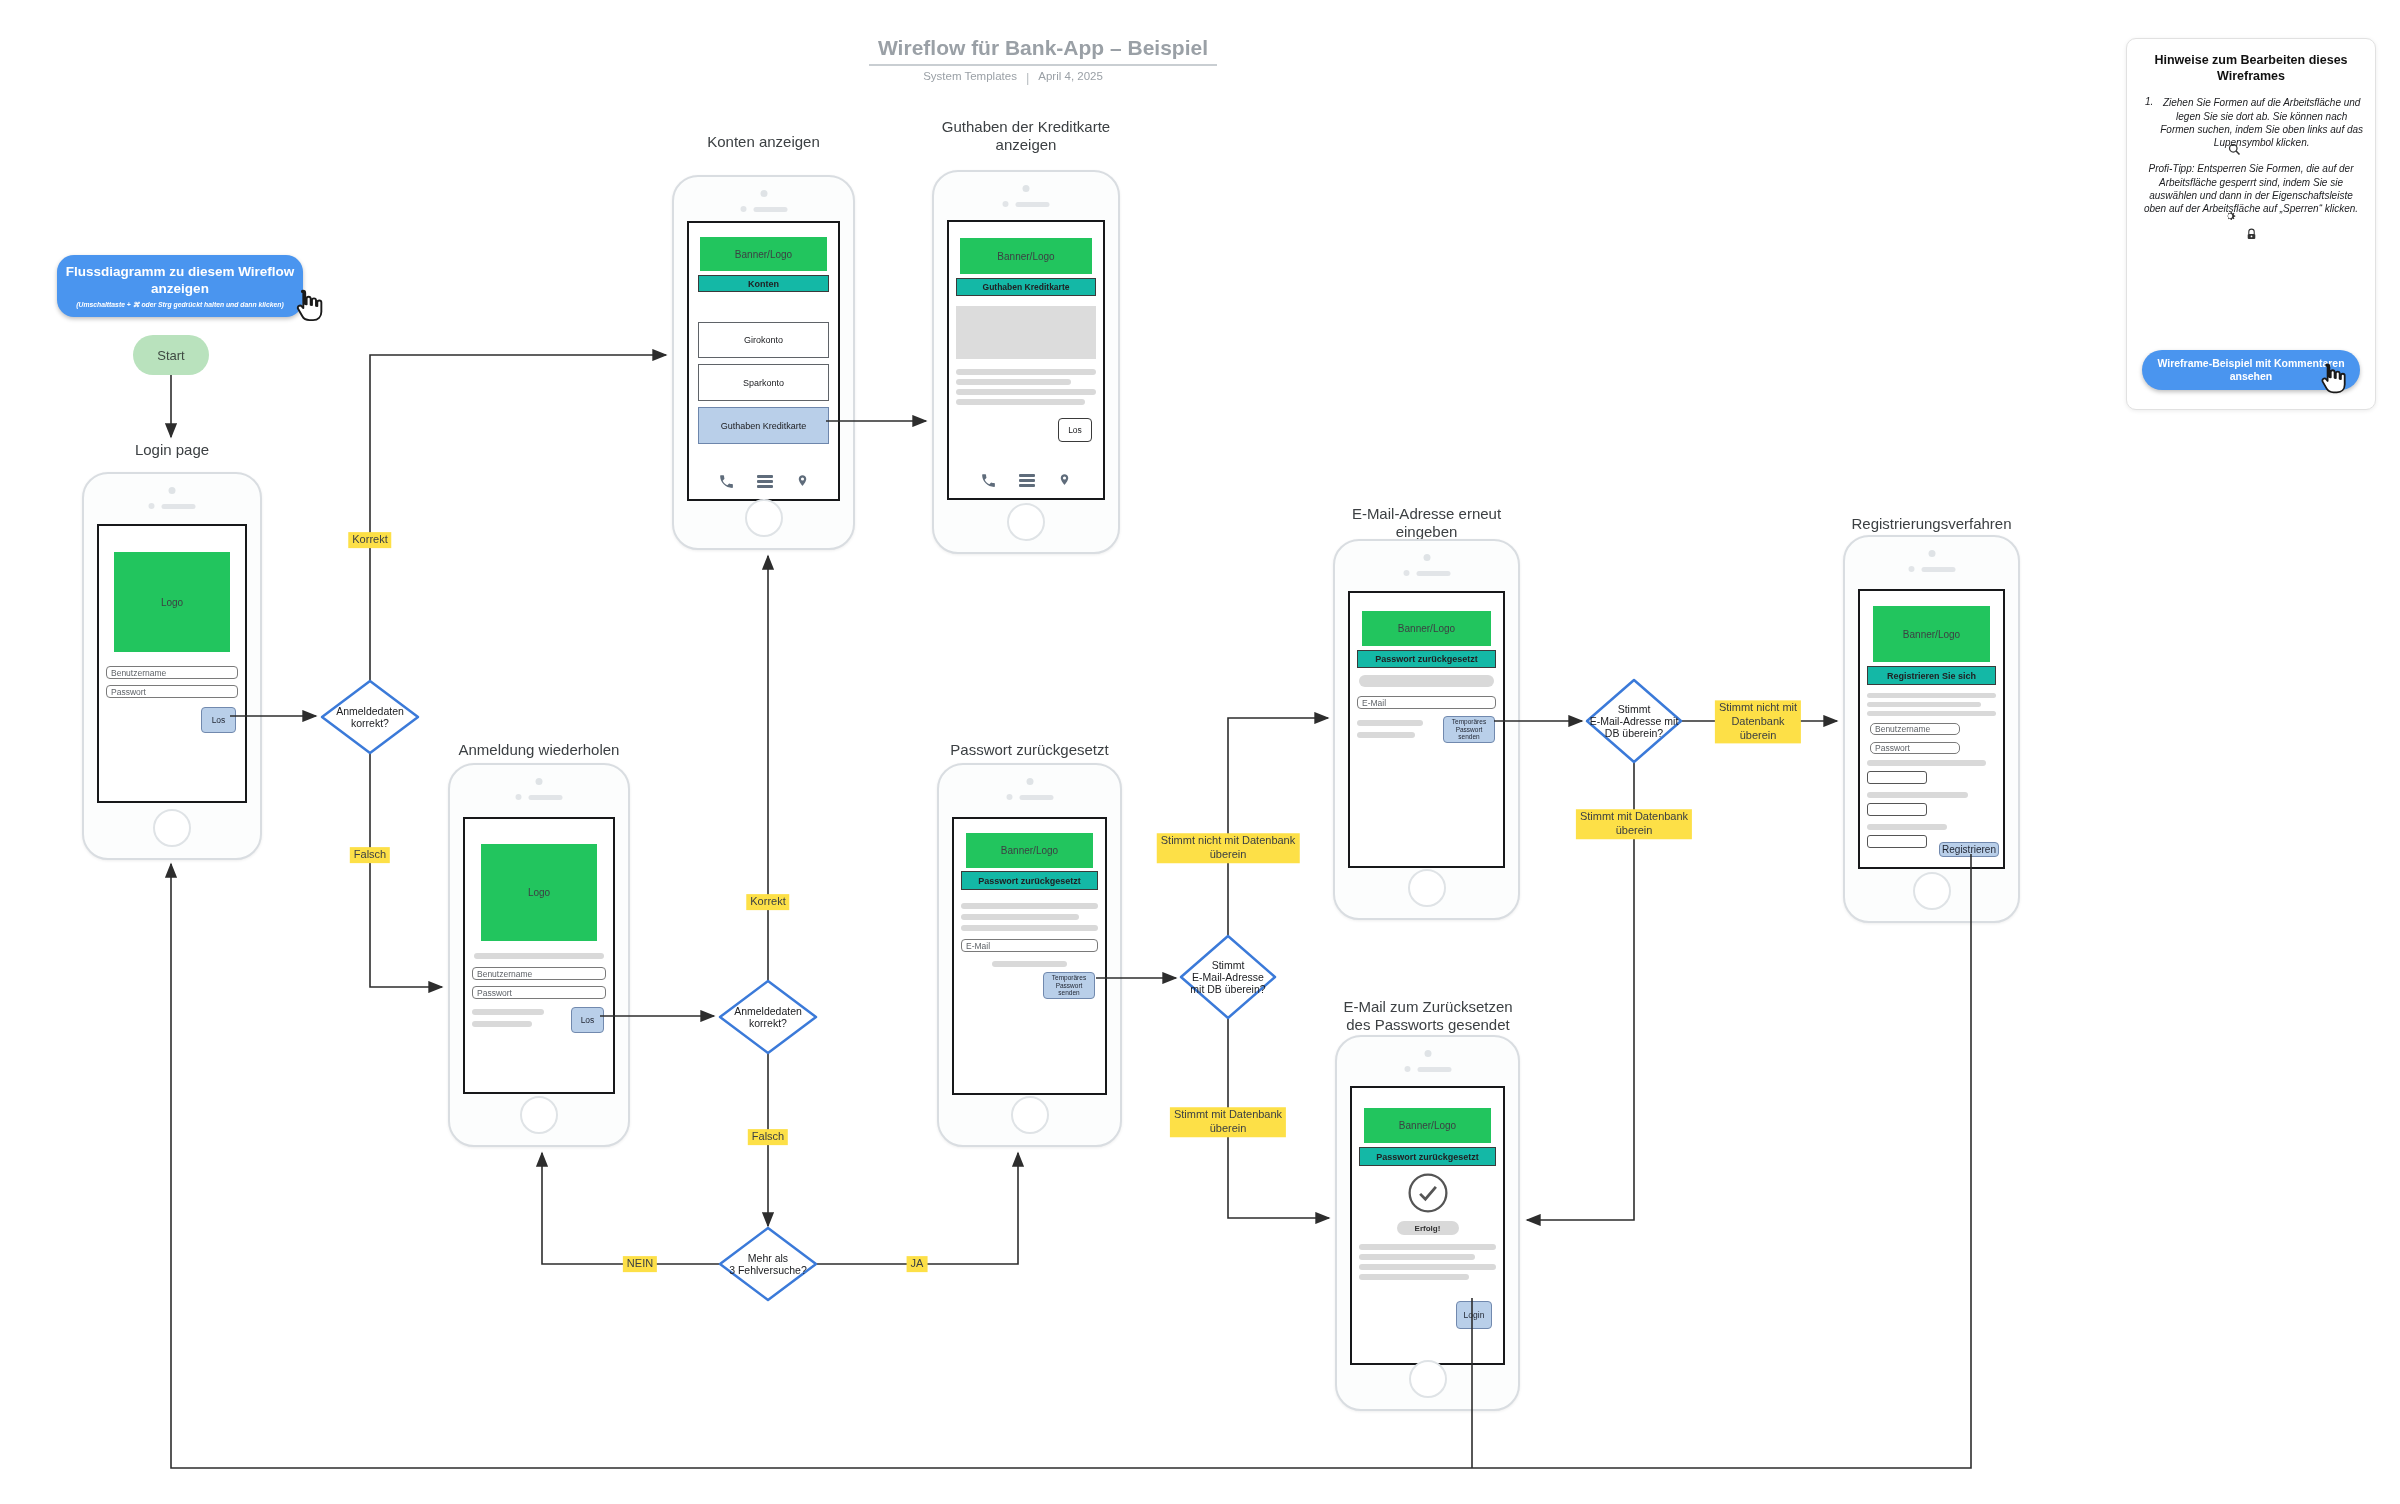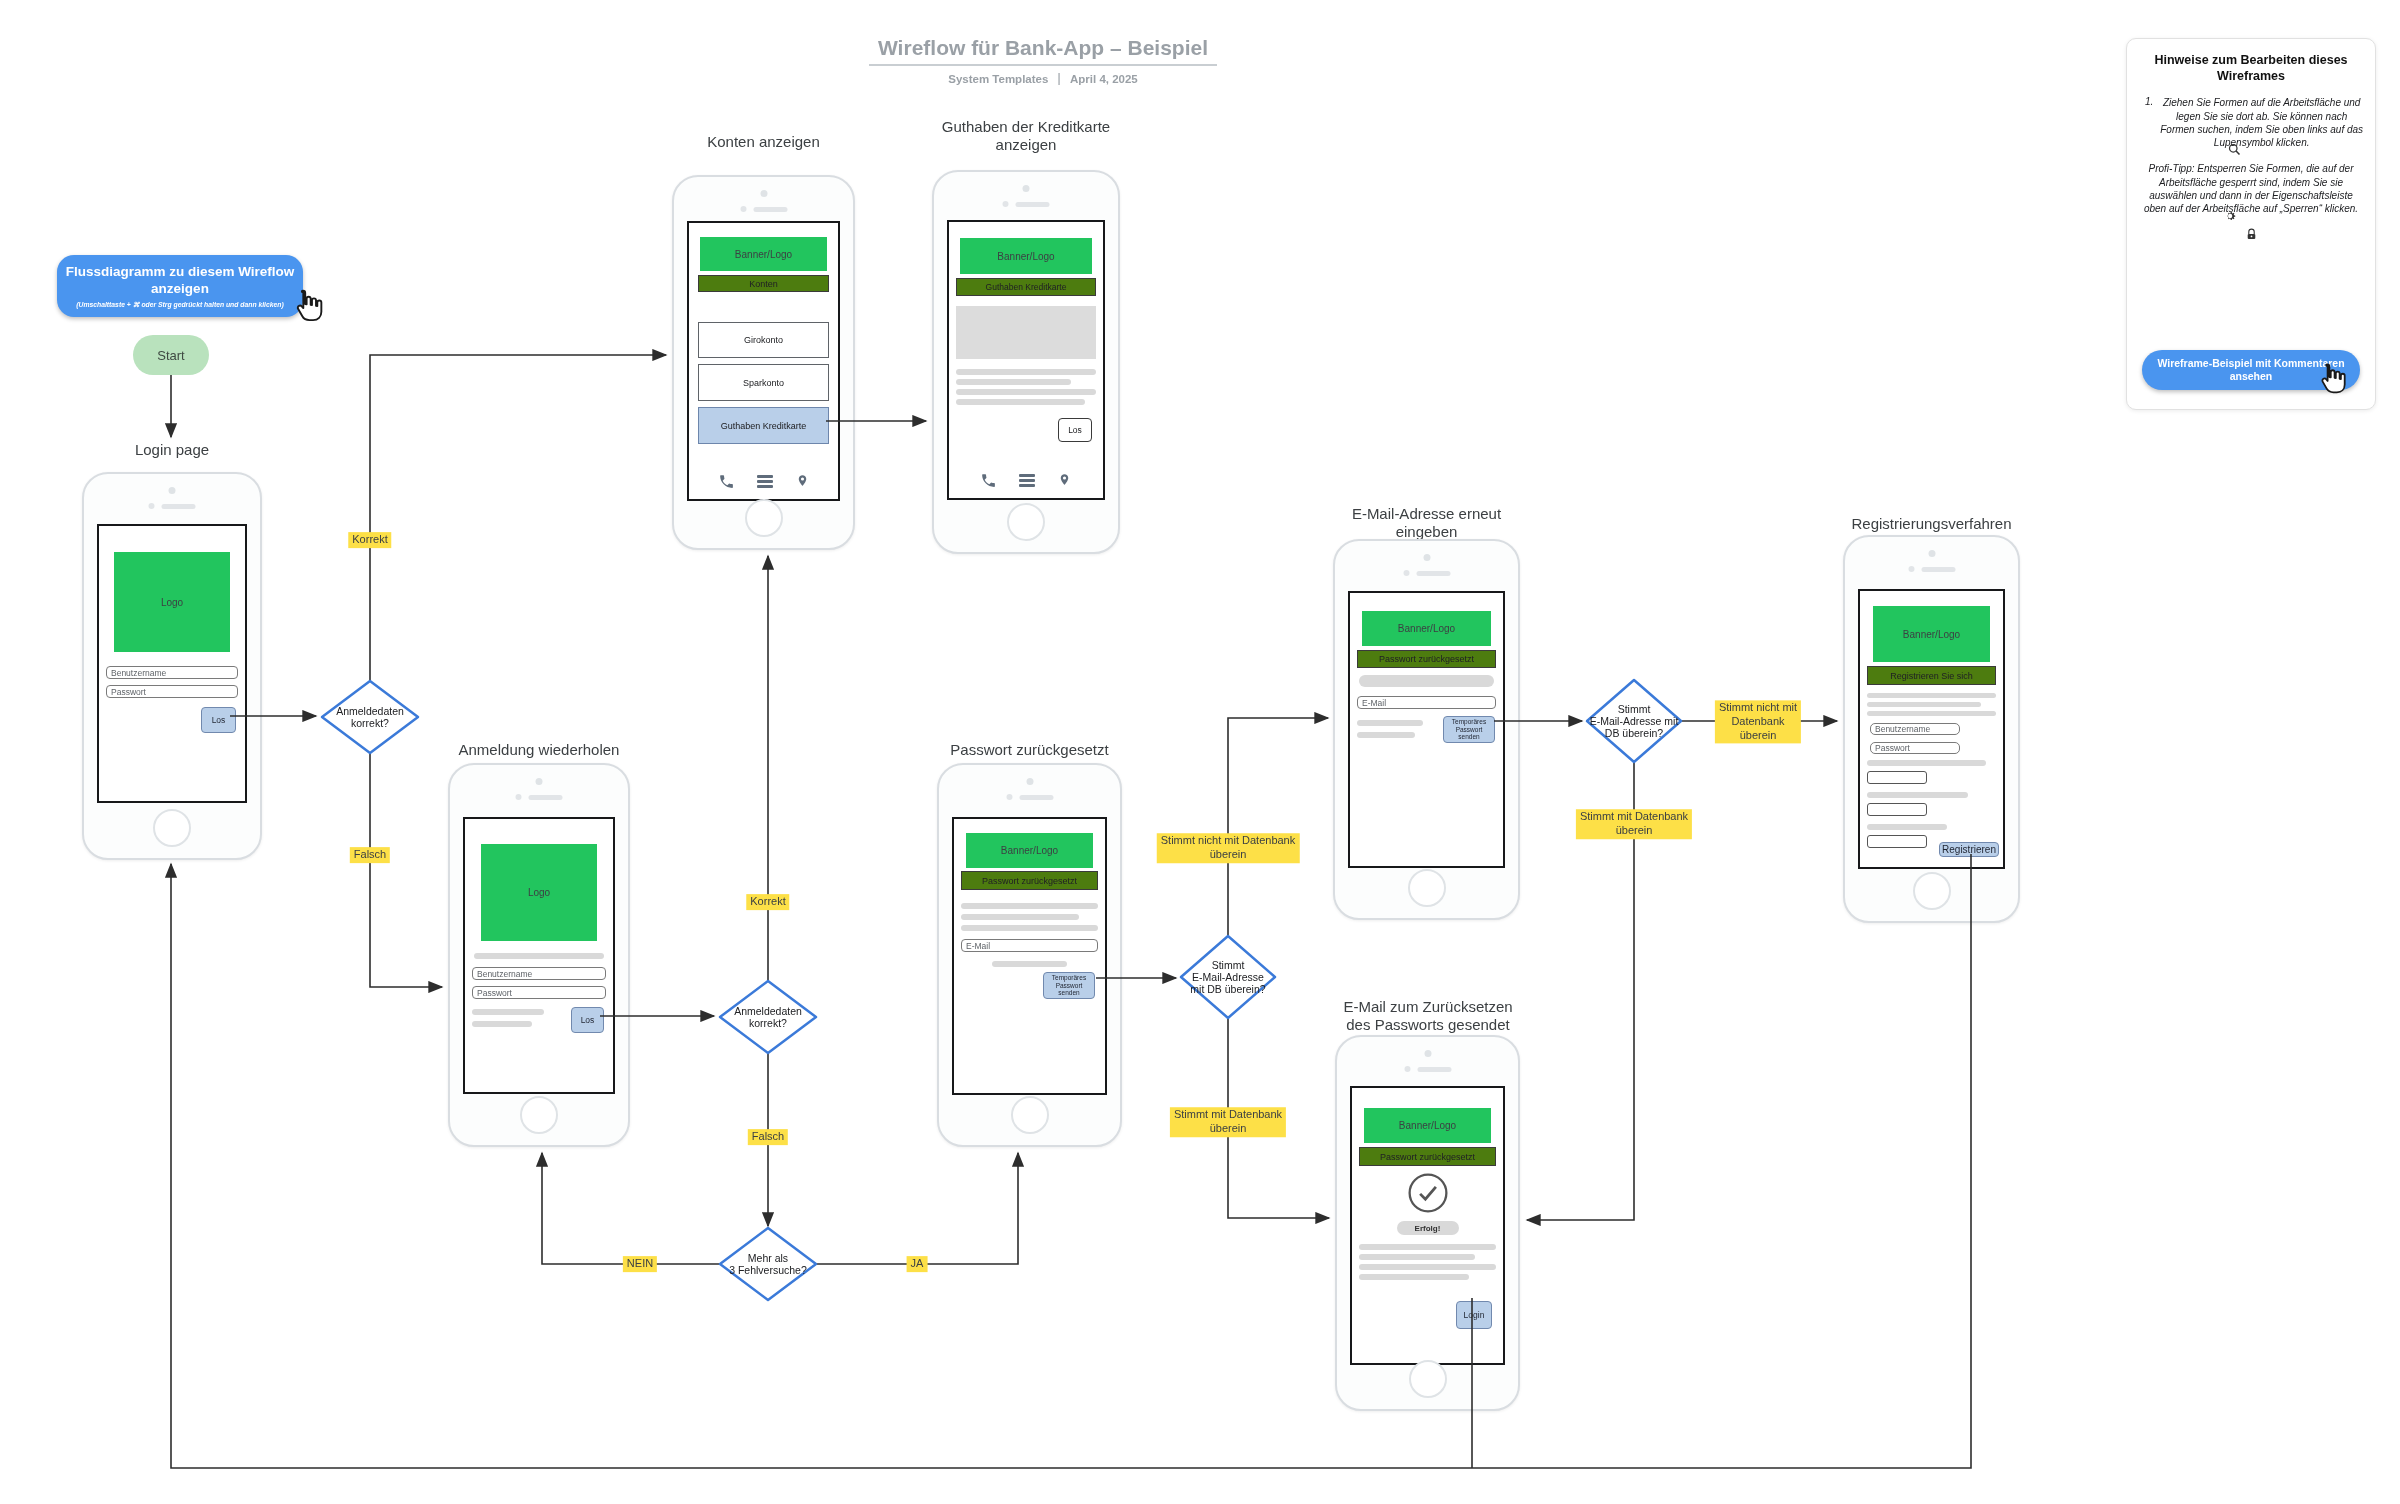--- a/index.html
+++ b/index.html
@@ -22,22 +22,22 @@
     background:#fff;padding:7px;box-sizing:border-box;overflow:hidden;}
   .home{position:absolute;bottom:11px;left:50%;transform:translateX(-50%);
     width:34px;height:34px;border:2px solid #dfe3e6;border-radius:50%;background:#fff;}
 
   .phone-title{position:absolute;z-index:2;text-align:center;font-size:15px;
     color:#3c4043;white-space:pre-line;line-height:1.2;}
 
   
   .banner{background:#22c55e;display:flex;align-items:center;justify-content:center;
     font-size:10px;color:#3c4043;}
-  .hdr{border:1.5px solid #3a3a3a;background:#4d7c0f;display:flex;align-items:center;
-    justify-content:center;font-size:9px;font-weight:normal;color:#202124;box-sizing:border-box;}
+  .hdr{border:1.5px solid #3a3a3a;background:#14b8a6;display:flex;align-items:center;
+    justify-content:center;font-size:9px;font-weight:bold;color:#202124;box-sizing:border-box;}
   .skl{background:#d9d9d9;border-radius:3px;height:6px;}
   .sklblock{background:#dcdcdc;}
   .inpt{border:1px solid #7a7a7a;border-radius:4px;background:#fff;height:13px;
     display:flex;align-items:center;padding-left:4px;font-size:8.5px;color:#5f6368;box-sizing:border-box;}
   .btn-blue{background:#b9cfe9;border:1.5px solid #7189ae;border-radius:4px;
     display:flex;align-items:center;justify-content:center;text-align:center;
     font-size:8.5px;color:#1f2430;box-sizing:border-box;line-height:1.2;}
   .btn-outline{background:#fff;border:1.5px solid #3a3a3a;border-radius:4px;
     display:flex;align-items:center;justify-content:center;font-size:8.5px;color:#202124;box-sizing:border-box;}
   .acct-row{border:1.2px solid #5f6368;background:#fff;display:flex;align-items:center;
@@ -46,22 +46,22 @@
   .pill{background:#d9d9d9;border-radius:7px;}
   .footer-icons{position:absolute;bottom:9px;left:0;right:0;display:flex;
     justify-content:center;align-items:center;gap:22px;}
   .menu-icon{display:flex;flex-direction:column;gap:2.5px;}
   .menu-icon i{display:block;width:16px;height:2.5px;background:#5f6c7b;border-radius:1px;}
 
   
   .main-title{position:absolute;left:869px;top:36px;width:348px;text-align:center;
     font-size:21px;font-weight:bold;color:#9aa0a6;z-index:2;}
   .title-rule{position:absolute;left:869px;top:64px;width:348px;border-top:2px solid #c9ced2;z-index:2;}
-  .subtitle{position:absolute;left:869px;top:70px;width:348px;display:flex;gap:9px;
-    justify-content:center;align-items:flex-end;font-size:11.5px;color:#9aa0a6;z-index:2;font-weight:bold;}
+  .subtitle{position:absolute;left:839px;top:70px;width:348px;display:flex;gap:9px;
+    justify-content:center;align-items:flex-start;font-size:11.5px;color:#9aa0a6;z-index:2;}
   .subtitle .sep{color:#b9bec2;font-size:13px;}
 
   .cta{position:absolute;background:#4a95ef;color:#fff;text-align:center;z-index:2;
     box-shadow:0 2px 4px rgba(0,0,0,.25);box-sizing:border-box;}
   .flow-btn{left:57px;top:255px;width:246px;height:62px;border-radius:17px;padding-top:9px;}
   .flow-btn .l1{font-size:13.5px;font-weight:bold;line-height:1.25;}
   .flow-btn .hint{font-size:6.8px;font-style:italic;font-weight:bold;margin-top:3px;}
 
   .start-pill{position:absolute;left:133px;top:335px;width:76px;height:40px;border-radius:20px;
     background:#b9e2bd;display:flex;align-items:center;justify-content:center;

